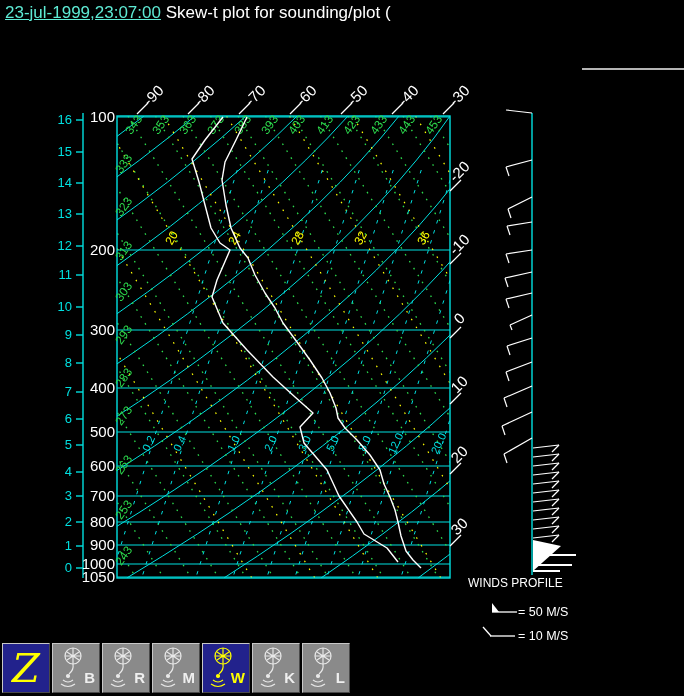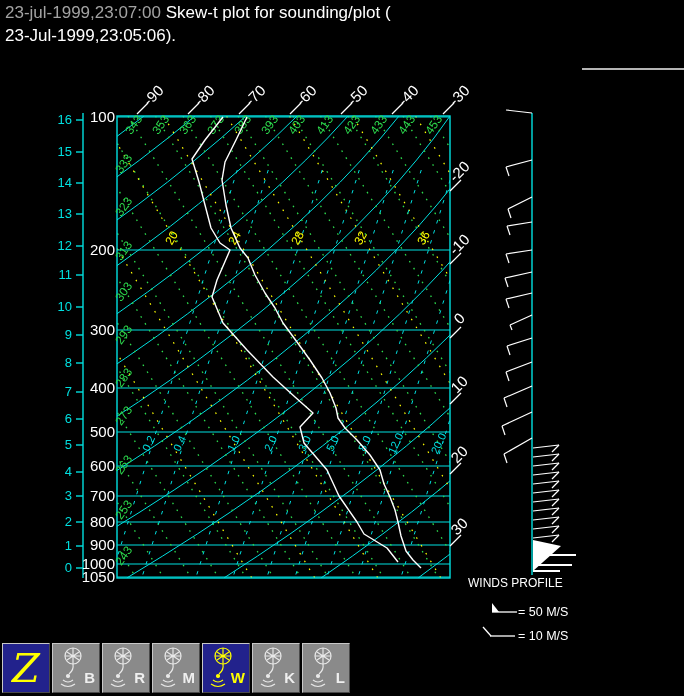--- a/index.html
+++ b/index.html
@@ -1,34 +1,34 @@
 <!DOCTYPE html>
 <html><head>
 <meta charset="utf-8">
 <style>
   html,body{margin:0;padding:0;background:#000;width:684px;height:696px;overflow:hidden;}
   body{font-family:"Liberation Sans","DejaVu Sans",sans-serif;position:relative;}
   #titlebar{position:absolute;left:5px;top:1px;width:600px;font-size:17px;line-height:23px;color:#fff;letter-spacing:0px;}
-  #titlebar .ts{color:#a3a3a3;}
+  #titlebar .ts{color:#5eead4;text-decoration:underline;}
   #topline{position:absolute;left:582px;top:68px;width:102px;height:2px;background:#b4b4b4;}
   #plot{position:absolute;left:0;top:0;}
   #toolbar{position:absolute;left:2px;top:643px;display:flex;gap:2px;}
   .tbtn{width:46px;height:48px;background:#8a8a8a;border-top:1px solid #c8c8c8;border-left:1px solid #c8c8c8;
         border-right:1px solid #4a4a4a;border-bottom:1px solid #4a4a4a;position:relative;cursor:pointer;}
   .tbtn.navy{background:#22228c;}
   .tbtn svg{position:absolute;left:0;top:0;}
   .tbtn .blabel{position:absolute;right:4px;bottom:6px;font-size:15px;font-weight:bold;color:#efefef;}
   .tbtn.navy .blabel{color:#ffff00;}
   .zglyph{position:absolute;left:0;top:0;width:100%;height:100%;display:flex;align-items:center;justify-content:center;
           color:#ffff00;font-family:"DejaVu Serif","Liberation Serif",serif;font-style:italic;font-size:40px;line-height:40px;}
 </style>
 </head>
 <body>
 
-<div id="titlebar"><span class="ts">23-jul-1999,23:07:00</span><span> Skew-t plot for sounding/plot (</span><br><span>23-Jul-1999,23:05:06).</span></div>
+<div id="titlebar"><span class="ts">23-jul-1999,23:07:00</span><span> Skew-t plot for sounding/plot (</span><br></div>
 
 <div id="topline"></div>
 
 <svg id="plot" width="684" height="642">
   <defs>
     <clipPath id="boxclip">
         <rect x="117" y="116" width="333" height="462"></rect>
       </clipPath>
   </defs>
   <g id="g-grid" clip-path="url(#boxclip)">

